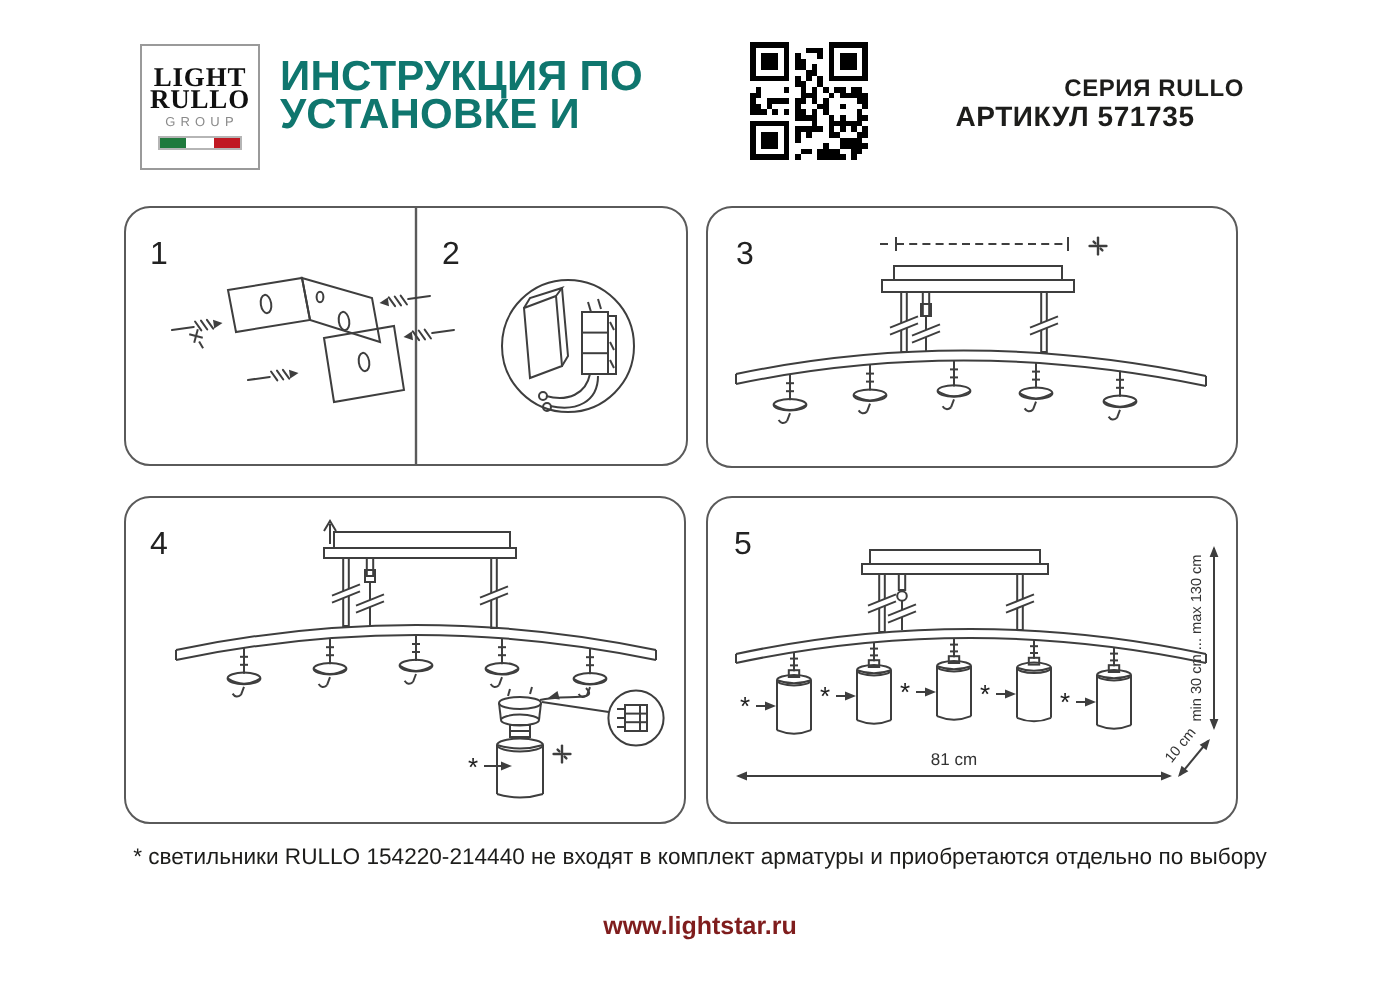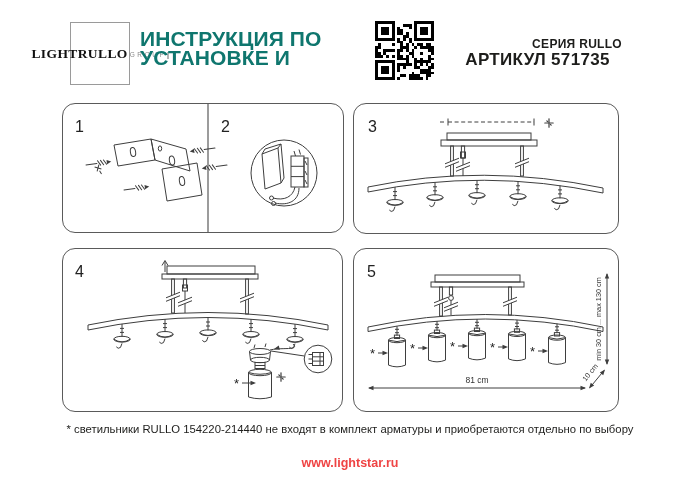--- a/index.html
+++ b/index.html
@@ -5,58 +5,58 @@
   html,body { margin:0; padding:0; background:#e8e8e8; }
   .page {
     position:relative; width:700px; height:495px; background:#ffffff;
     font-family:"Liberation Sans", sans-serif; color:#1d1d1b; overflow:hidden;
     margin:0 auto;
   }
   
   .logo-box{
     position:absolute; left:70px; top:22px; width:58px; height:61px;
     border:1px solid #9a9a9a; background:#fff;
-    display:flex; align-items:center; justify-content:center;
+    display:flex; flex-direction:column; align-items:center; justify-content:center;
   }
   .logo-word{ font-family:"Liberation Serif", serif; font-weight:bold;
     font-size:13.5px; line-height:11.5px; letter-spacing:0.4px; color:#101010;}
   .logo-group{ font-size:6.5px; letter-spacing:2.6px; color:#8a8a8a; margin:2px 0 0 2px;}
   .logo-flag{ margin-top:3px; width:40px; height:5px; border:0.5px solid #b5b5b5; display:flex;}
   .flag-seg{ flex:1; }
   .title{
     position:absolute; left:140px; top:29px; width:240px;
     font-size:21px; font-weight:bold; line-height:19px; letter-spacing:0.1px; color:#0f766e;
   }
   .qr{ position:absolute; left:375px; top:21px; width:59px; height:59px; }
   .series-label{
     position:absolute; left:452px; top:37px; width:170px; text-align:right;
     font-weight:bold; font-size:12px; letter-spacing:0.3px;
   }
   .article-label{
     position:absolute; left:445px; top:50px; width:185px; text-align:center;
-    font-weight:bold; font-size:17px; letter-spacing:0.3px;
+    font-weight:bold; font-size:14px; letter-spacing:0.3px;
   }
   
   .panel{ position:absolute; border:1.3px solid #5a5a5a; border-radius:13px;
           box-sizing:border-box; background:#fff; }
   .panel svg{ position:absolute; left:-1px; top:-1px; }
   #panel12{ left:62px; top:103px; width:282px; height:130px; }
   #panel3 { left:353px; top:103px; width:266px; height:131px; }
   #panel4 { left:62px; top:248px; width:281px; height:164px; }
   #panel5 { left:353px; top:248px; width:266px; height:164px; }
   svg text{ font-family:"Liberation Sans", sans-serif; fill:#2b2b2b; }
   .stepnum{ font-size:16px; fill:#222222; }
   .dimtxt{ font-size:8.5px; fill:#333333; }
   .dimtxt-sm{ font-size:7.3px; fill:#333333; }
   .ast{ font-size:13px; fill:#222222; }
   
   .footnote{ position:absolute; left:0; top:423px; width:700px; text-align:center;
     font-size:11.3px; color:#1d1d1b; }
   .website{ position:absolute; left:0; top:456px; width:700px; text-align:center;
-    font-size:12.5px; font-weight:bold; color:#ef4444; }
+    font-size:12.5px; font-weight:bold; color:#7f1d1d; }
 </style>
 </head>
 <body>
 
 <svg width="0" height="0" style="position:absolute" aria-hidden="true">
   <defs>
     <g id="def-screw" stroke="#3e3e3e" stroke-width="1" fill="none" stroke-linecap="round">
       <line x1="0" y1="0" x2="11" y2="0"></line>
       <line x1="12" y1="-2.6" x2="14.5" y2="2.2"></line>
       <line x1="15" y1="-2.6" x2="17.5" y2="2.2"></line>

